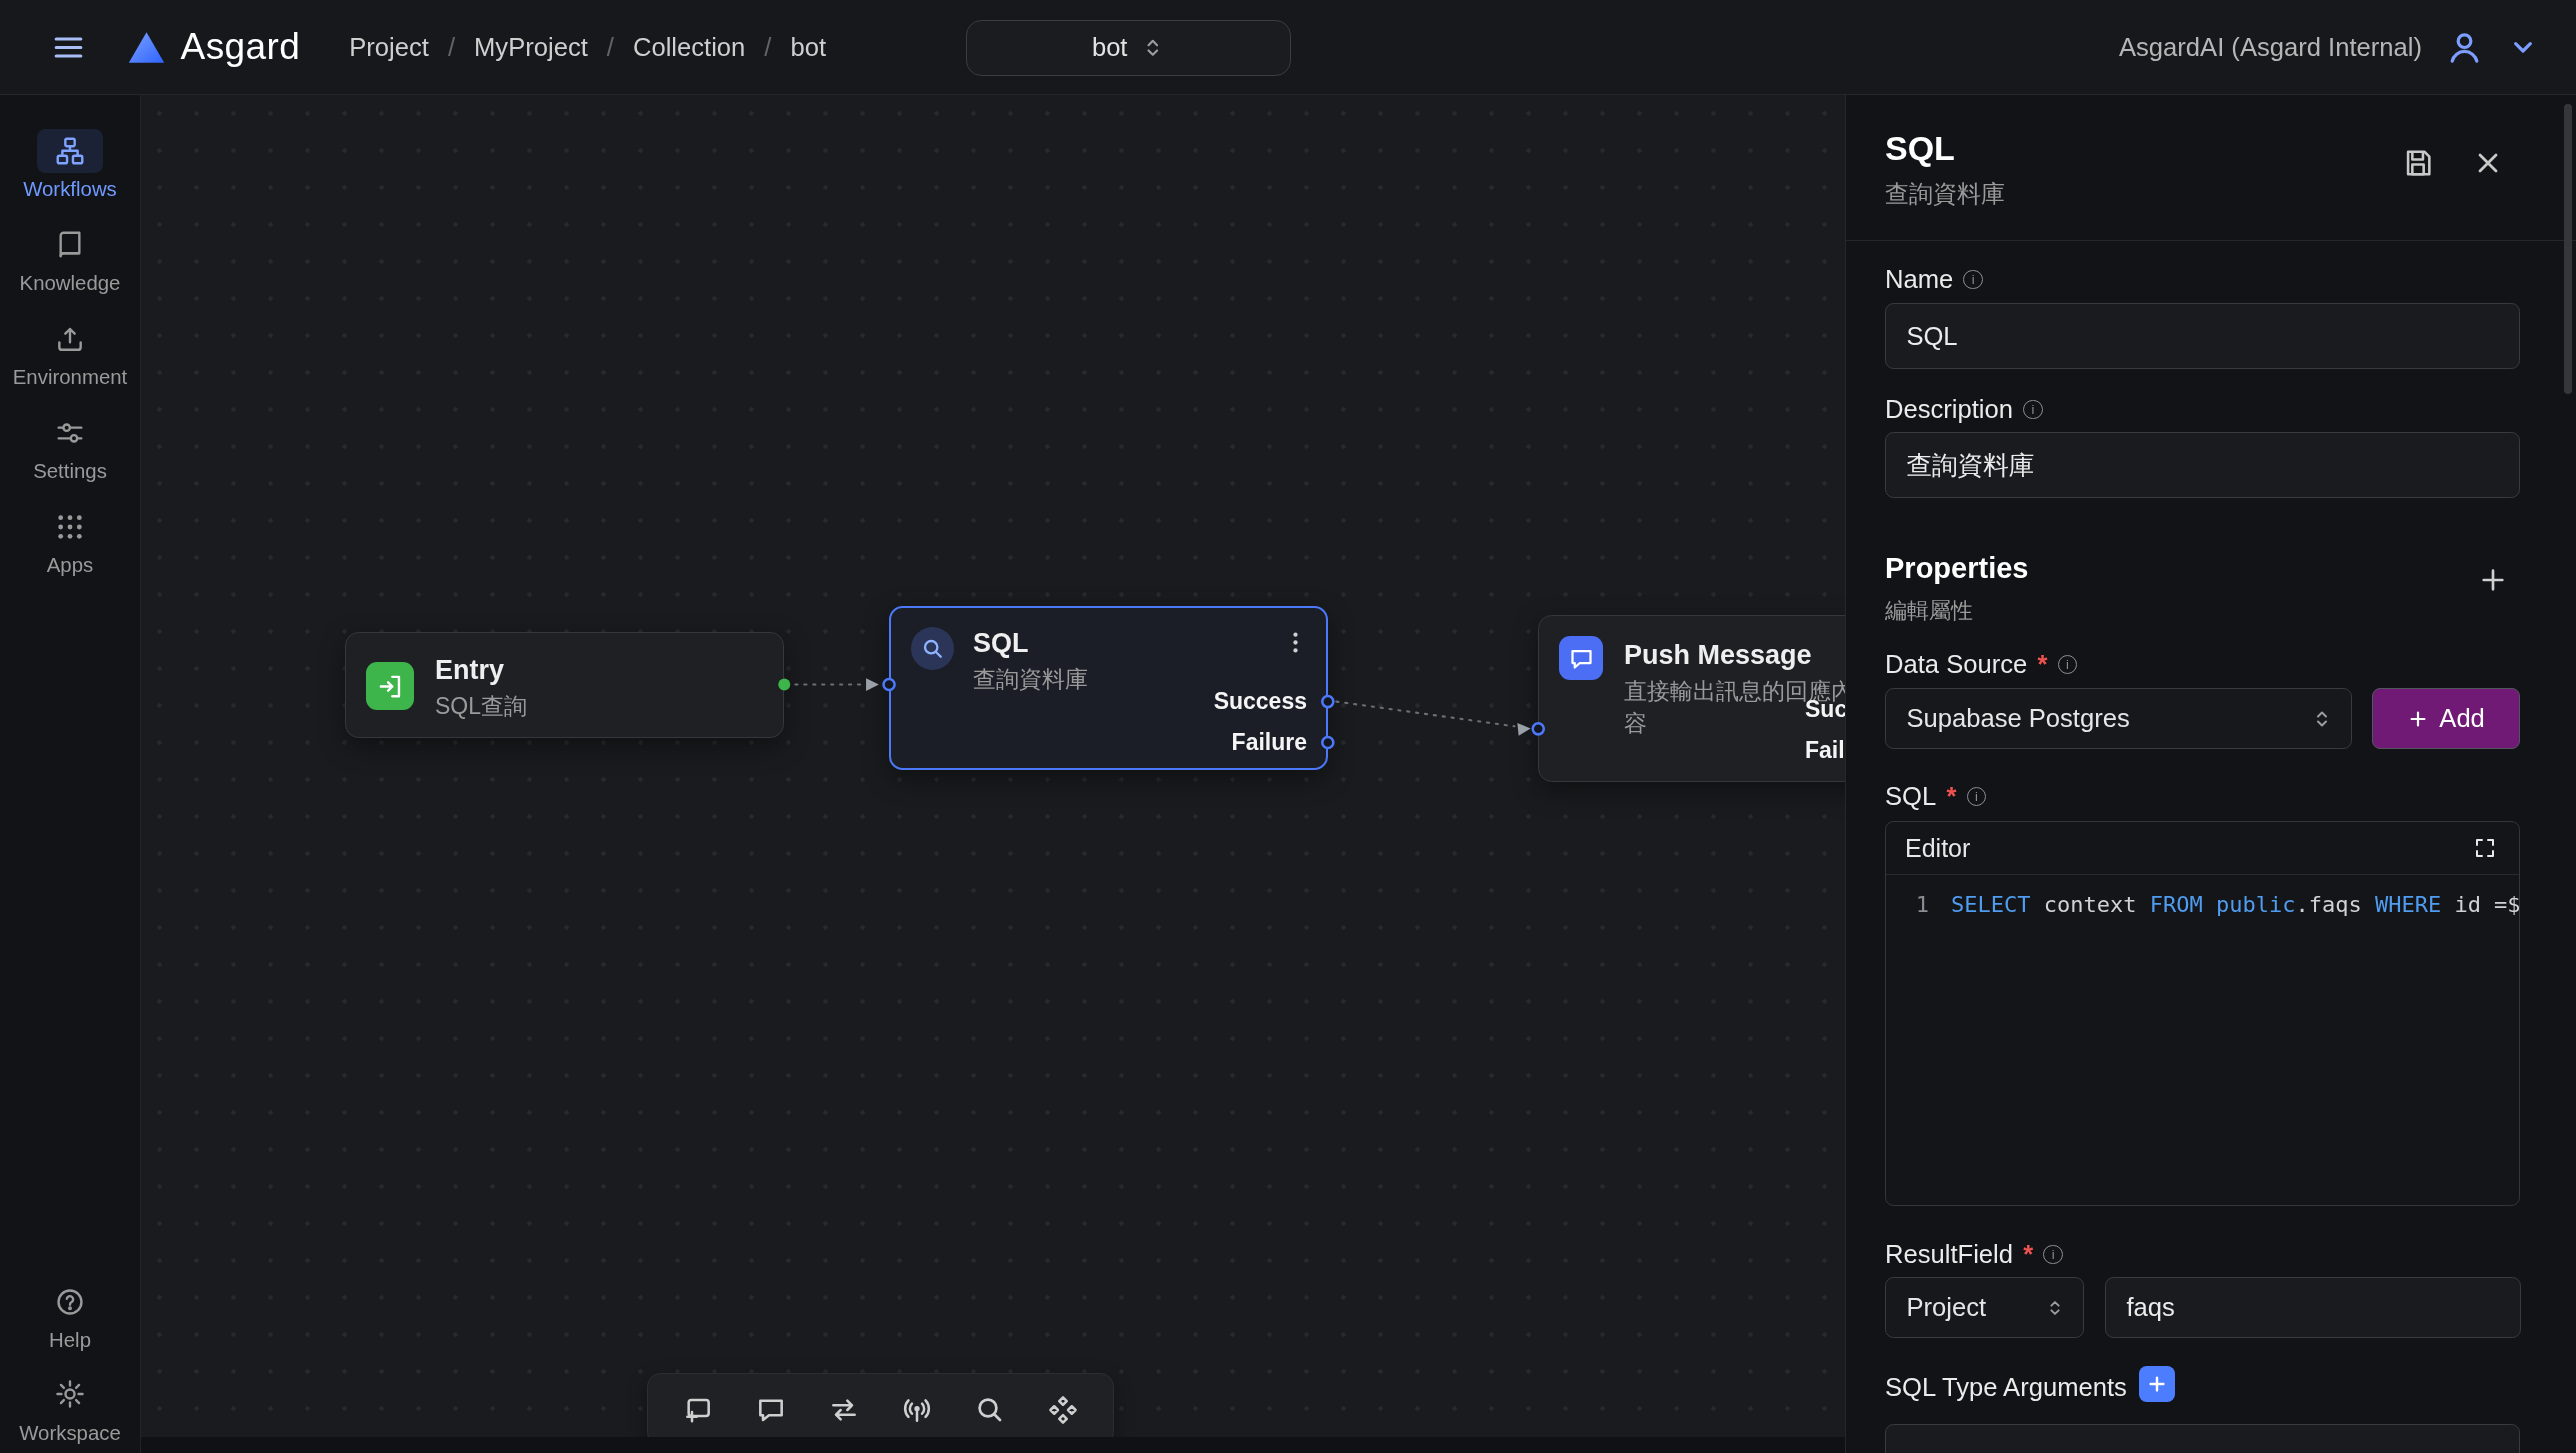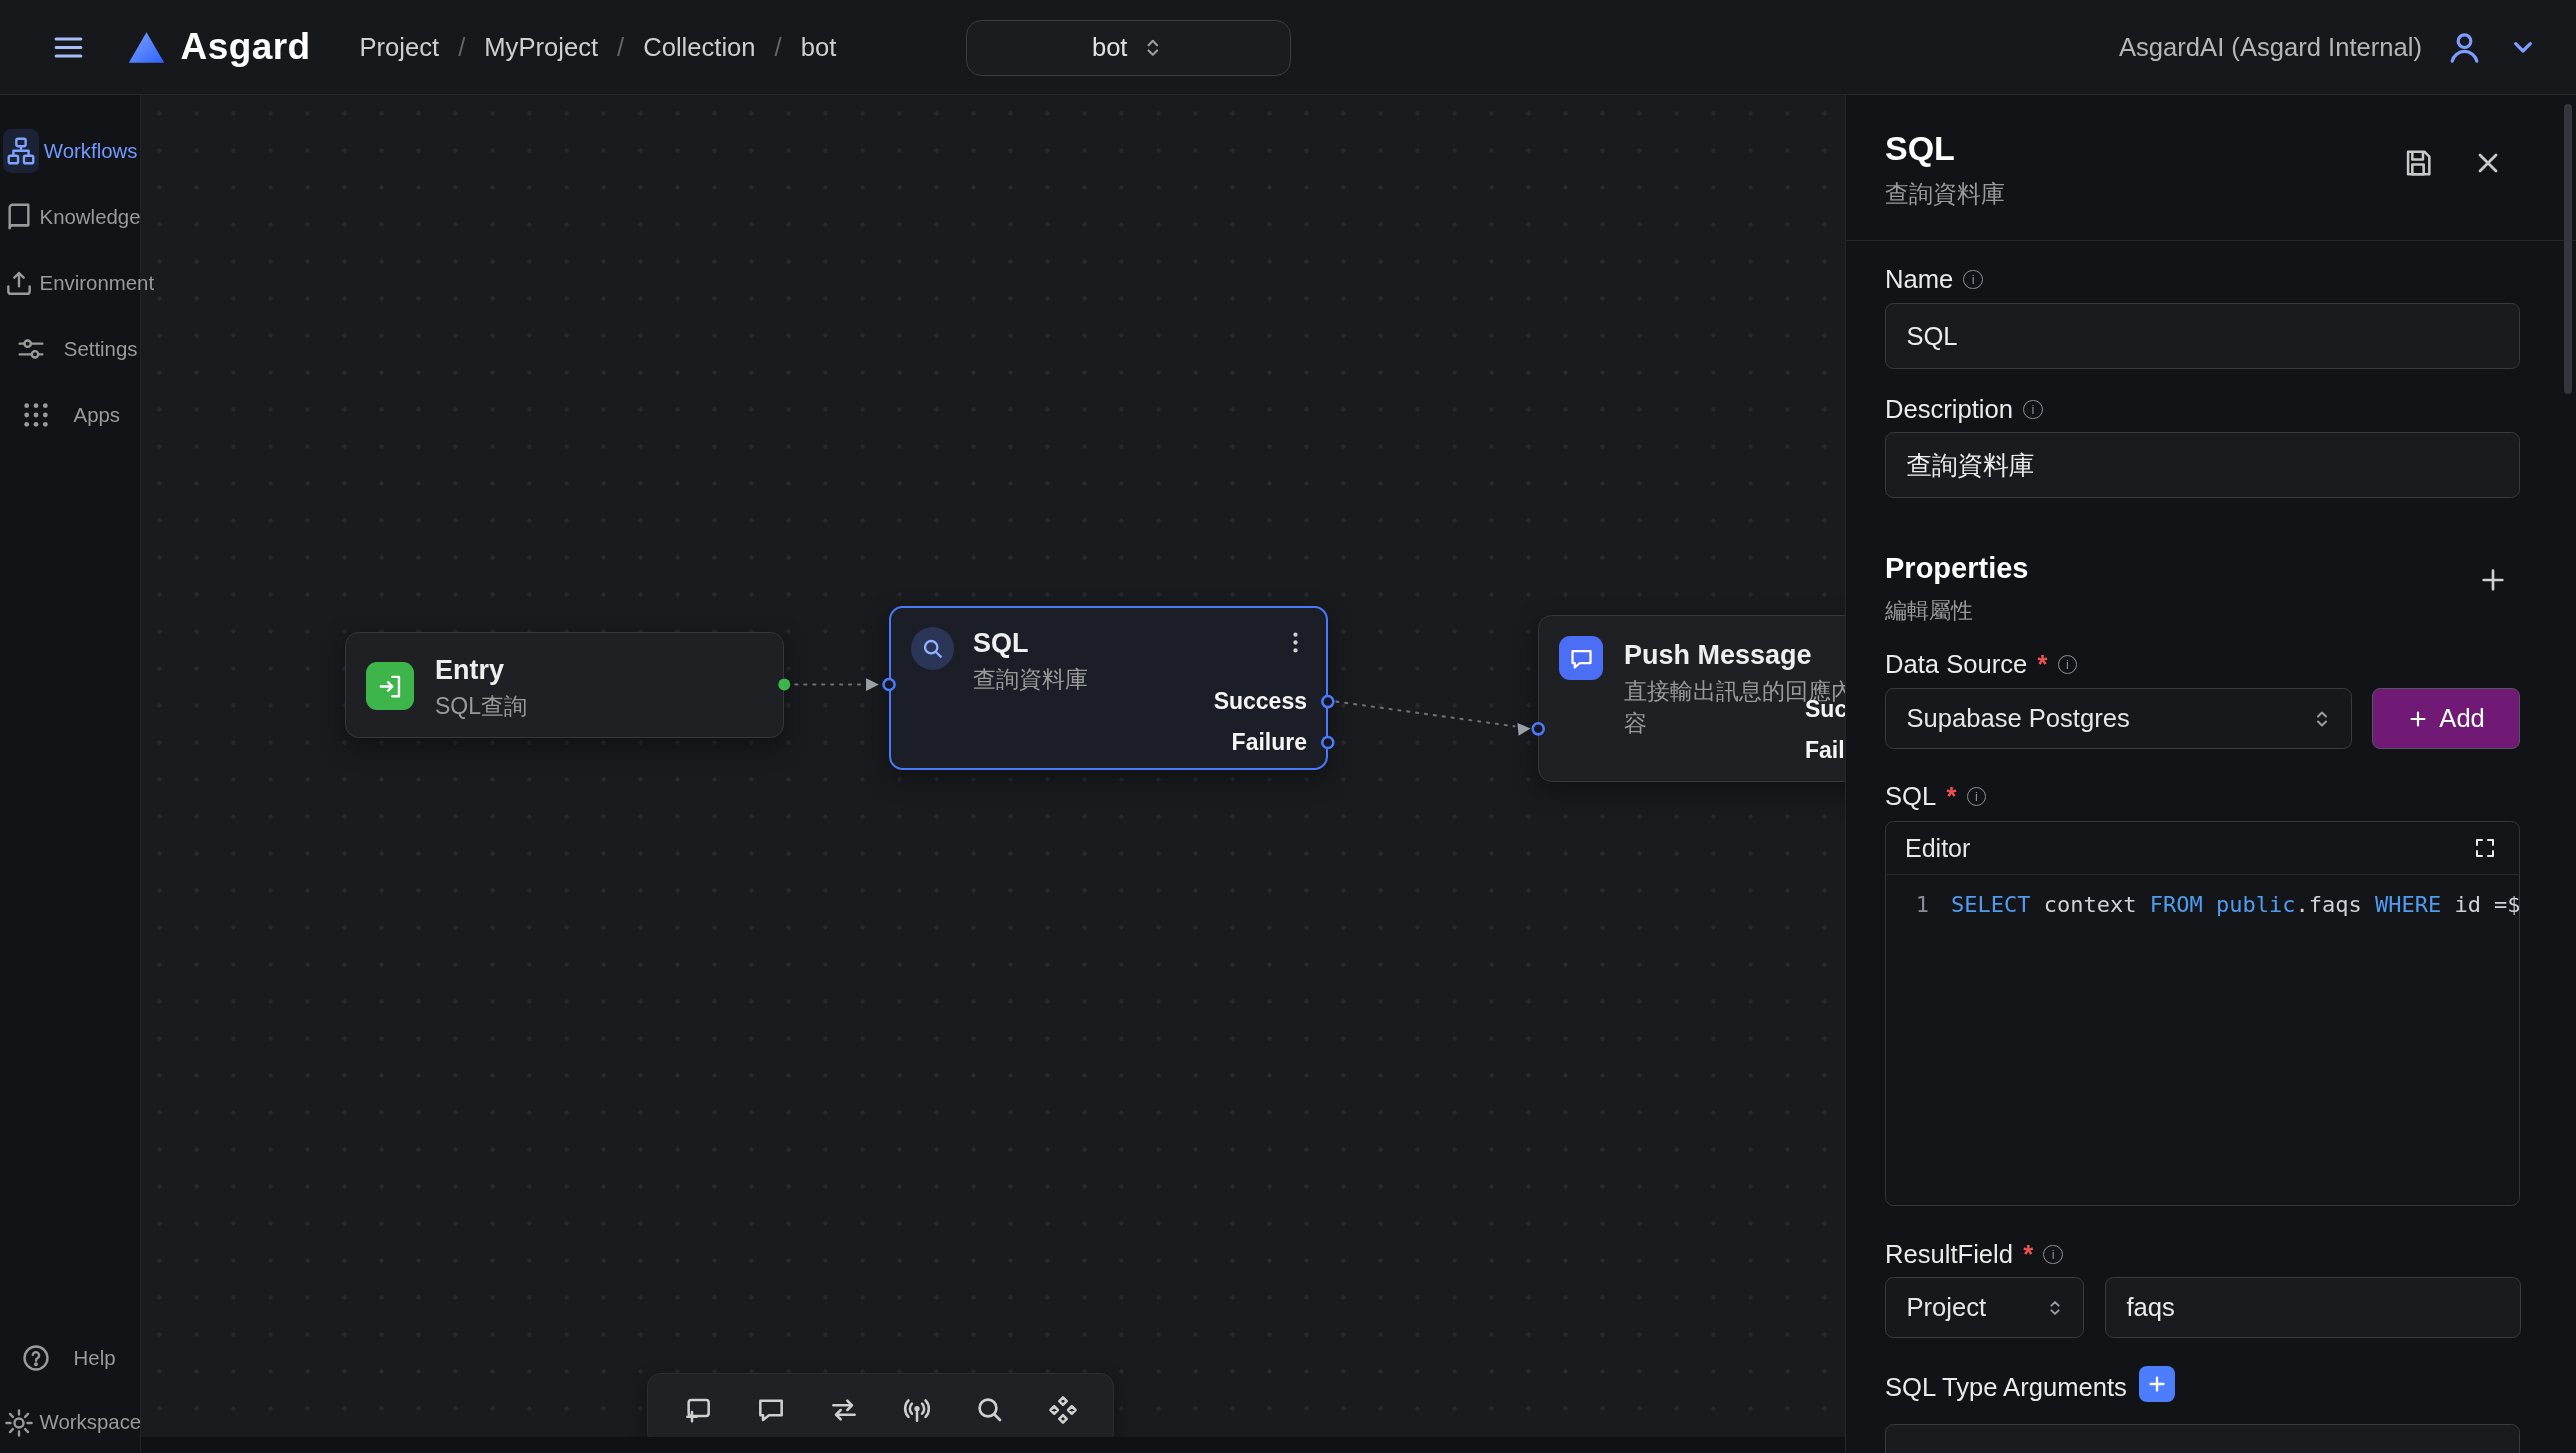--- a/index.html
+++ b/index.html
@@ -4,36 +4,36 @@
 <style>
   *{margin:0;padding:0;box-sizing:border-box}
   html,body{width:2576px;height:1453px;overflow:hidden;background:#101114;
     font-family:"Liberation Sans",sans-serif;color:#e6e6e6;-webkit-font-smoothing:antialiased}
 
   
   .navbar{position:absolute;top:0;left:0;width:2576px;height:95px;background:#17181b;
     border-bottom:0.9px solid #26272b;display:flex;align-items:center;z-index:60}
   .hamburger{margin-left:48px;width:41px;height:41px;display:flex;align-items:center;justify-content:center;cursor:pointer}
   .logo{display:flex;align-items:center;margin-left:37px;gap:13.6px}
-  .logo-text{font-size:37px;font-weight:700;color:#fff;letter-spacing:0.4px}
+  .logo-text{font-size:37px;font-weight:400;color:#fff;letter-spacing:0.4px}
   .breadcrumb{display:flex;align-items:center;margin-left:49px;gap:19px;font-size:25.6px;color:#cfcfcf}
   .crumb{cursor:pointer}
   .crumb-sep{color:#62646a}
   .nav-pill{position:absolute;left:966px;top:19.6px;width:325px;height:56px;border:1.3px solid #3c3d42;
     background:#1b1c20;border-radius:15.3px;display:flex;align-items:center;justify-content:center;gap:12px;cursor:pointer}
   .nav-pill span{font-size:25.6px;color:#e3e3e3}
   .nav-right{margin-left:auto;display:flex;align-items:center;gap:22px;padding-right:37px}
   .account-label{font-size:25.6px;color:#b6b6b6}
 
   
   .sidebar{position:absolute;top:95px;left:0;width:141px;bottom:0;background:#121316;
     border-right:0.9px solid #232428;display:flex;flex-direction:column;align-items:center;z-index:50}
   .side-top{display:flex;flex-direction:column;align-items:center;gap:22px;margin-top:34px}
   .side-bottom{display:flex;flex-direction:column;align-items:flex-end;gap:20.4px;margin-top:auto;margin-bottom:8.5px}
-  .side-item{display:flex;flex-direction:row;align-items:center;gap:5.1px;color:#9a9a9a;cursor:pointer;width:135px}
+  .side-item{display:flex;flex-direction:column;align-items:center;gap:5.1px;color:#9a9a9a;cursor:pointer;width:135px}
   .side-ico{width:66px;height:44px;display:flex;align-items:center;justify-content:center;border-radius:8.5px}
   .side-label{font-size:20.4px}
   .side-item.active{color:#6f9aff}
   .side-item.active .side-ico{background:rgba(88,126,255,.14);color:#7fa3ff}
 
   
   .canvas{position:absolute;top:95px;left:141px;width:1704px;bottom:16px;overflow:hidden;
     background-color:#1a1b1e;
     background-image:radial-gradient(circle,#28292d 2.1px,transparent 2.3px);
     background-size:37px 37px}

